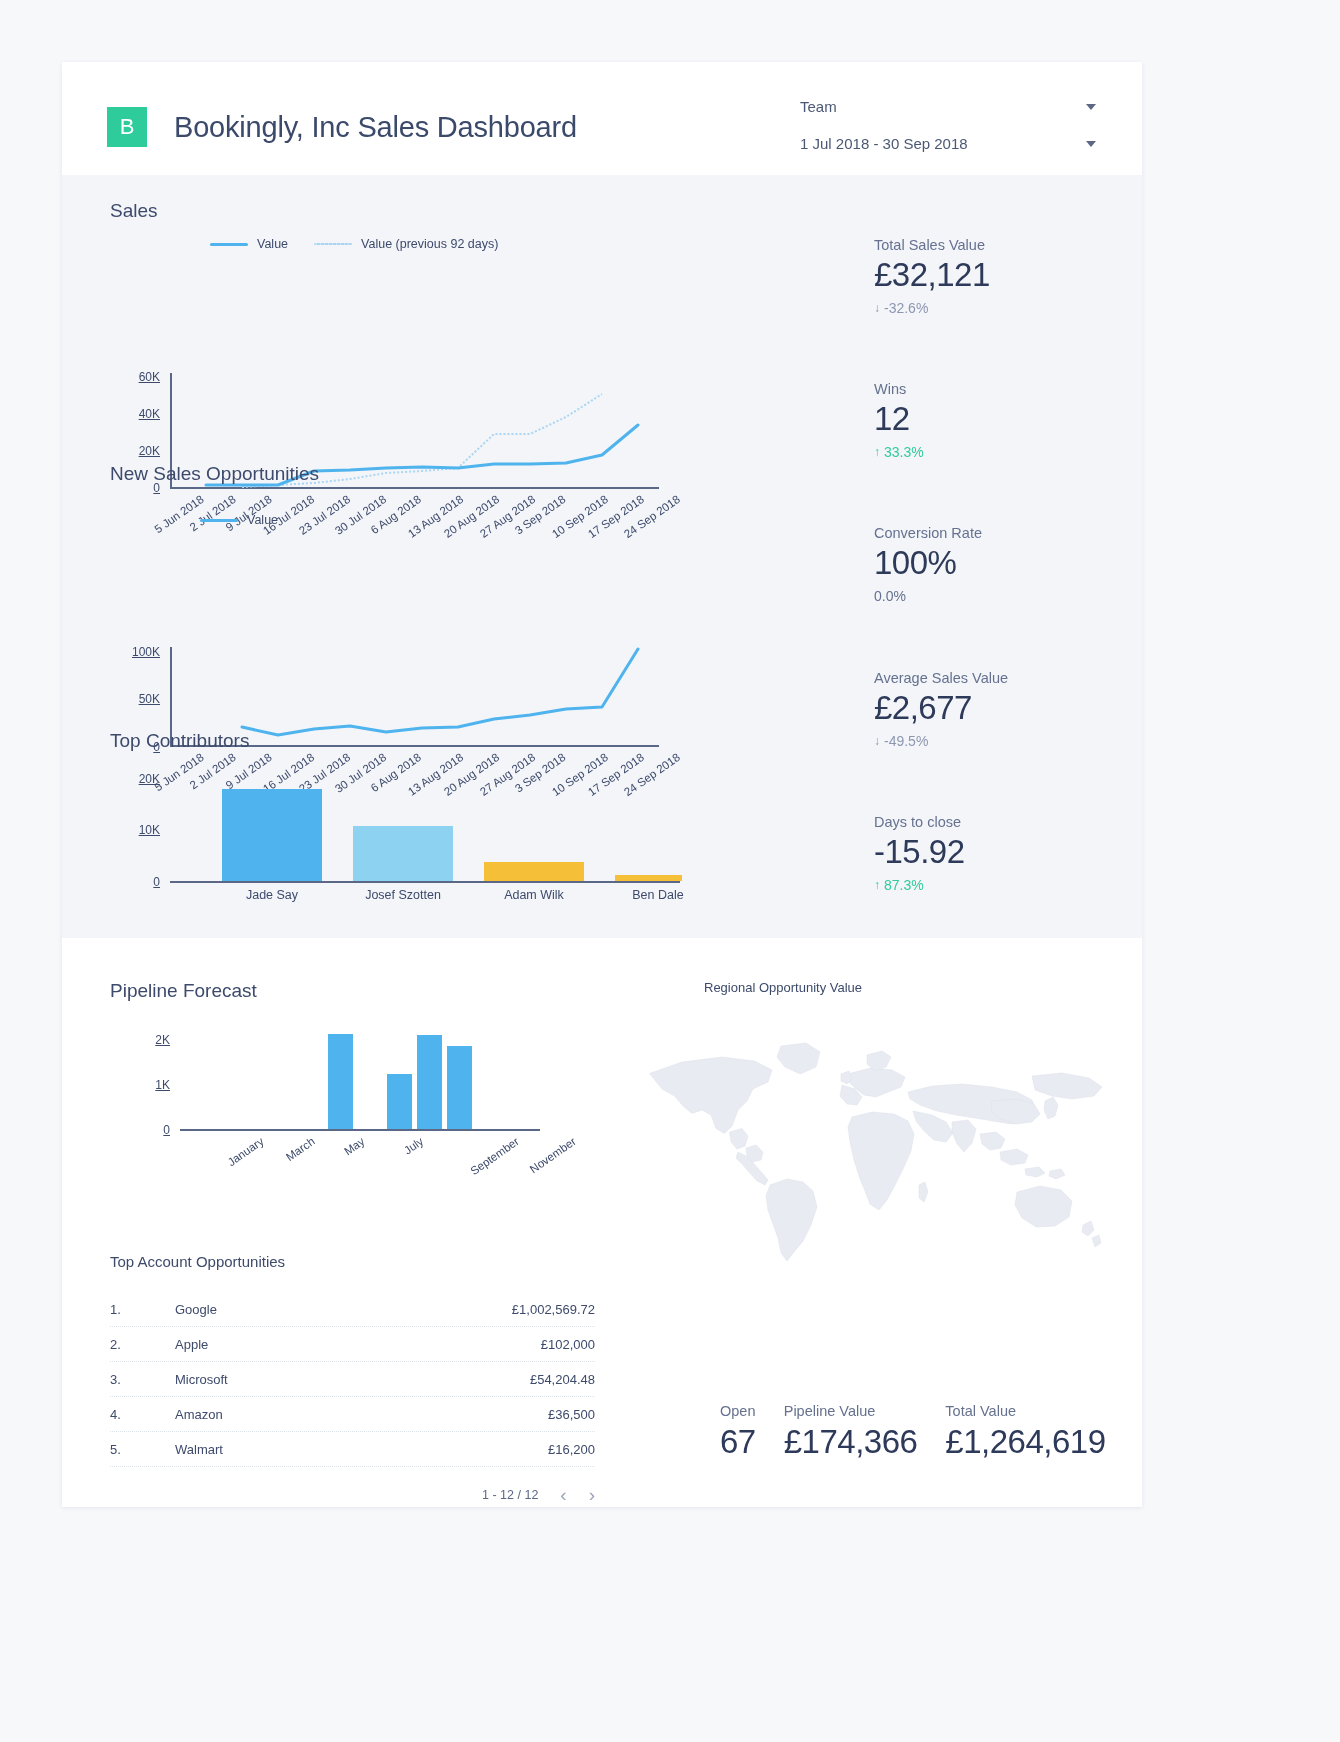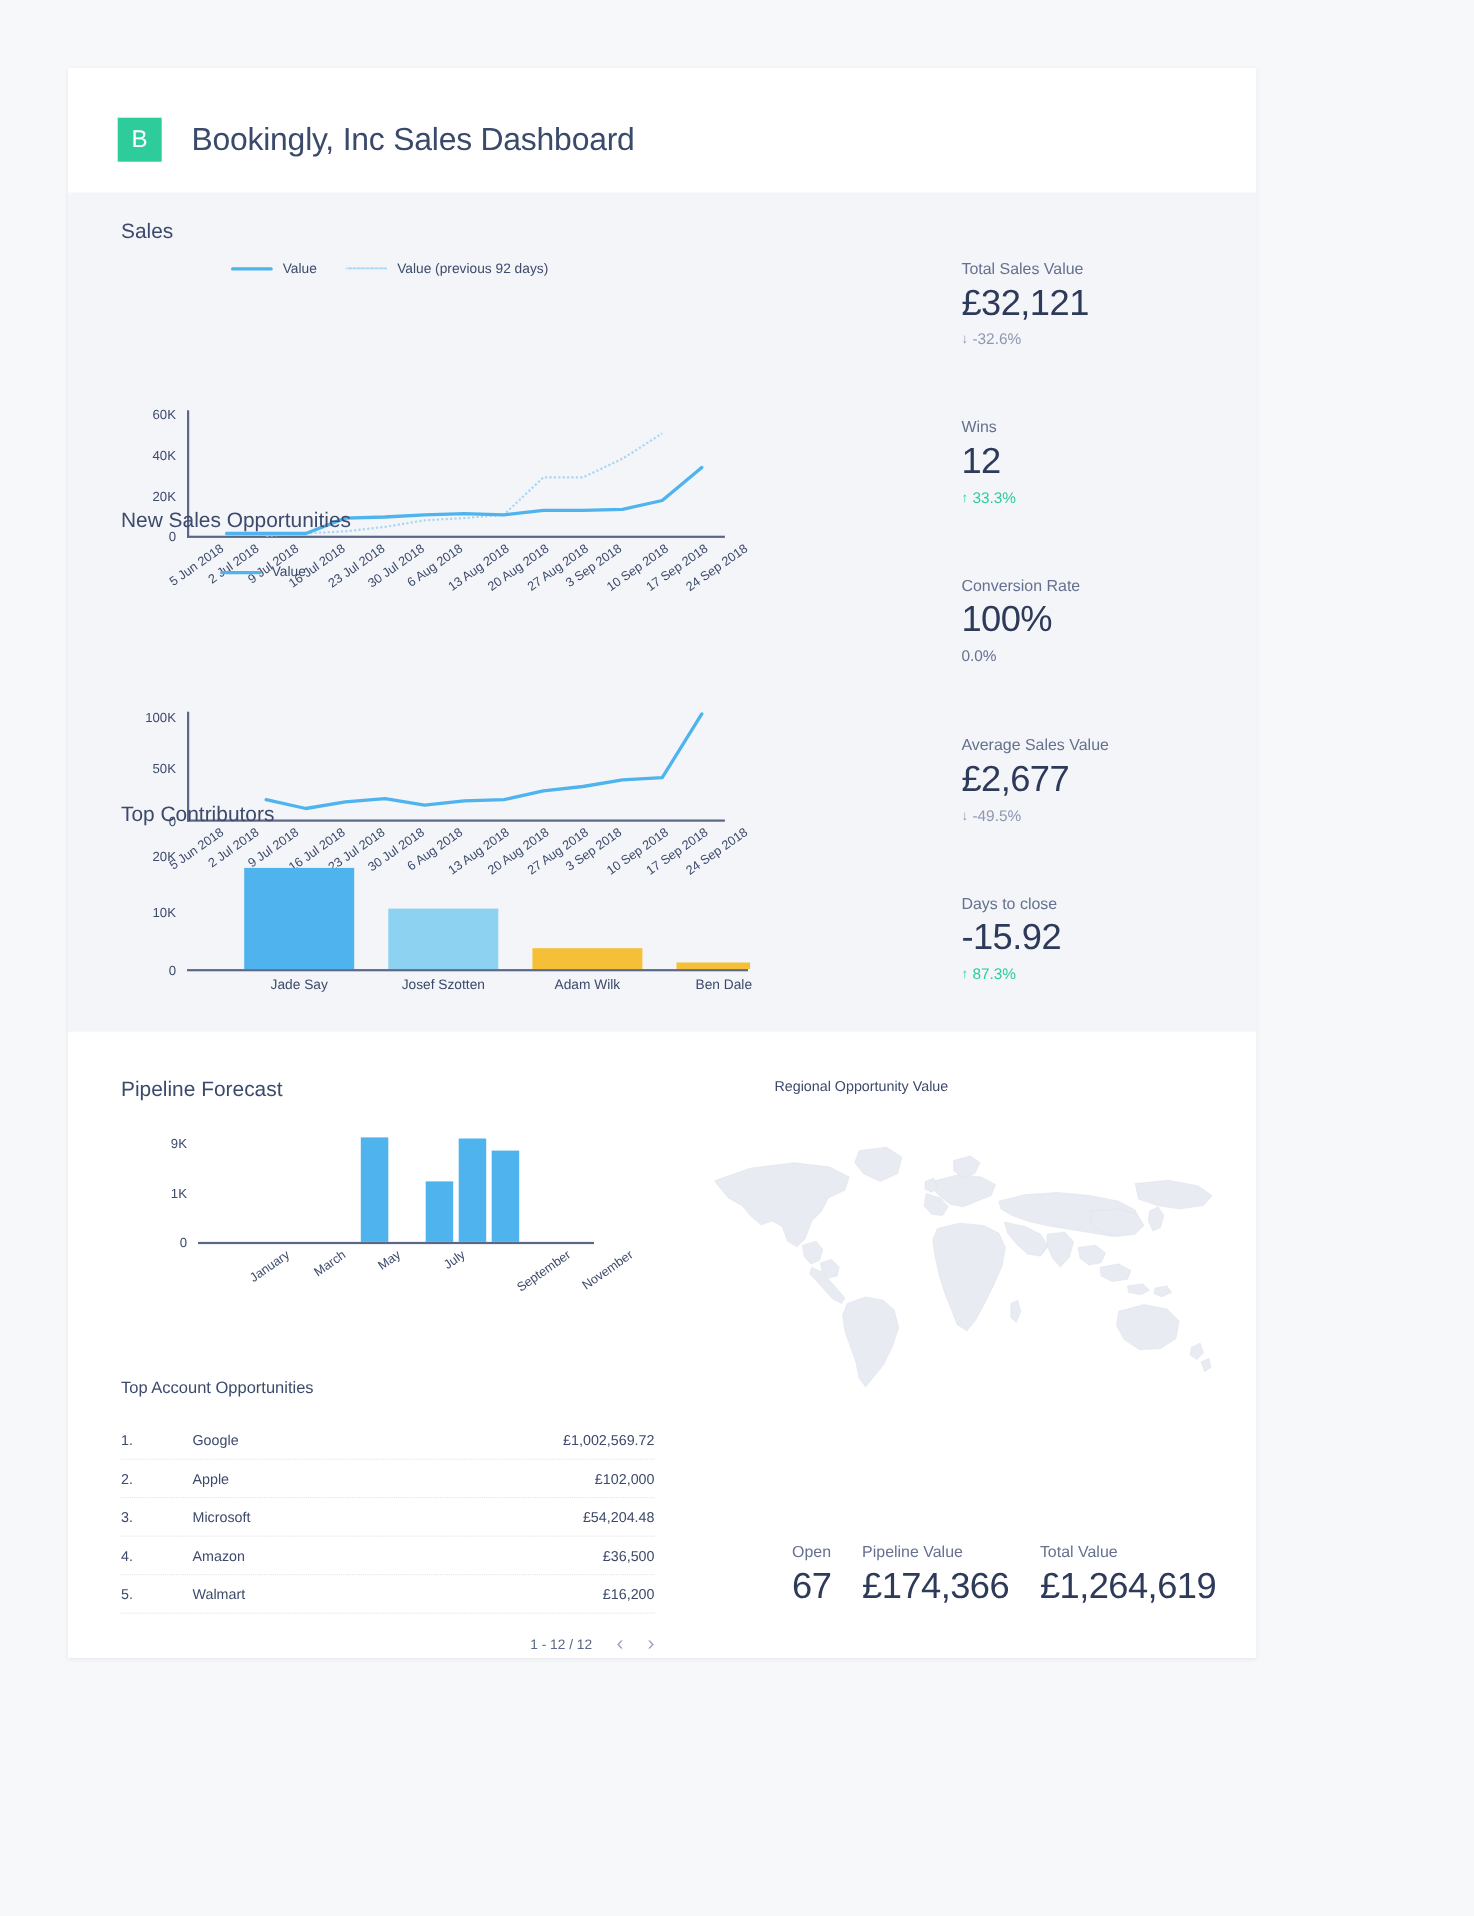--- a/index.html
+++ b/index.html
@@ -69,21 +69,21 @@
     position: absolute;
   }
 
   
   .legend { position: absolute; display: flex; align-items: center; gap: 26px; }
   .lg-item { display: flex; align-items: center; gap: 9px; font-size: 12.5px; color: #3d4a6b; }
   .lg-line { width: 38px; height: 3px; background: #4fb3ed; border-radius: 2px; }
   .lg-line.dotted { background: transparent; border-top: 2px dotted #a9d6f2; height: 0; }
 
   
-  .axis-y-lbl { position: absolute; font-size: 12px; color: #3d4a6b; text-align: right; }
+  .axis-y-lbl { position: absolute; font-size: 12px; color: #3d4a6b; text-align: right; text-decoration: underline; }
   .axis-line-v { position: absolute; width: 2px; background: #5a6787; }
   .axis-line-h { position: absolute; height: 2px; background: #5a6787; }
 
   .xlabels { position: absolute; }
   .xlab {
     position: absolute;
     font-size: 11.5px;
     color: #3d4a6b;
     white-space: nowrap;
     transform: rotate(-35deg);
@@ -135,20 +135,30 @@
 </style>
 </head>
 <body>
 
 <div class="page">
 
   <div class="header">
     <div class="brand">
       <div class="logo">B</div>
       <div class="title">Bookingly, Inc Sales Dashboard</div>
+    </div>
+    <div class="hdr-selects">
+      <div class="sel-row">
+        <span>Team</span>
+        <span class="caret"></span>
+      </div>
+      <div class="sel-row">
+        <span>1 Jul 2018 - 30 Sep 2018</span>
+        <span class="caret"></span>
+      </div>
     </div>
   </div>
 
   <div class="top-section">
 
     <div class="panel-left">
 
       <div>
         <div class="chart-title" style="left:48px; top:25px;">Sales</div>
 
@@ -305,21 +315,21 @@
     </div>
   </div>
 
   <div class="bot-section">
 
     <div class="bot-left">
 
       <div>
         <div class="chart-title" style="left:48px; top:42px;">Pipeline Forecast</div>
 
-        <div class="axis-y-lbl" style="left:48px; top:95px; width:60px;">9K</div>
+        <div class="axis-y-lbl" style="left:48px; top:95px; width:60px;">2K</div>
         <div class="axis-y-lbl" style="left:48px; top:140px; width:60px;">1K</div>
         <div class="axis-y-lbl" style="left:48px; top:185px; width:60px;">0</div>
 
         <div class="axis-line-h" style="left:118px; top:191px; width:360px;"></div>
 
         <svg style="position:absolute; left:118px; top:92px;" width="362" height="99">
           <rect x="148" y="4" width="25" height="95" fill="#4fb3ed"></rect>
           <rect x="207" y="44" width="25" height="55" fill="#4fb3ed"></rect>
           <rect x="237" y="5" width="25" height="94" fill="#4fb3ed"></rect>
           <rect x="267" y="16" width="25" height="83" fill="#4fb3ed"></rect>

